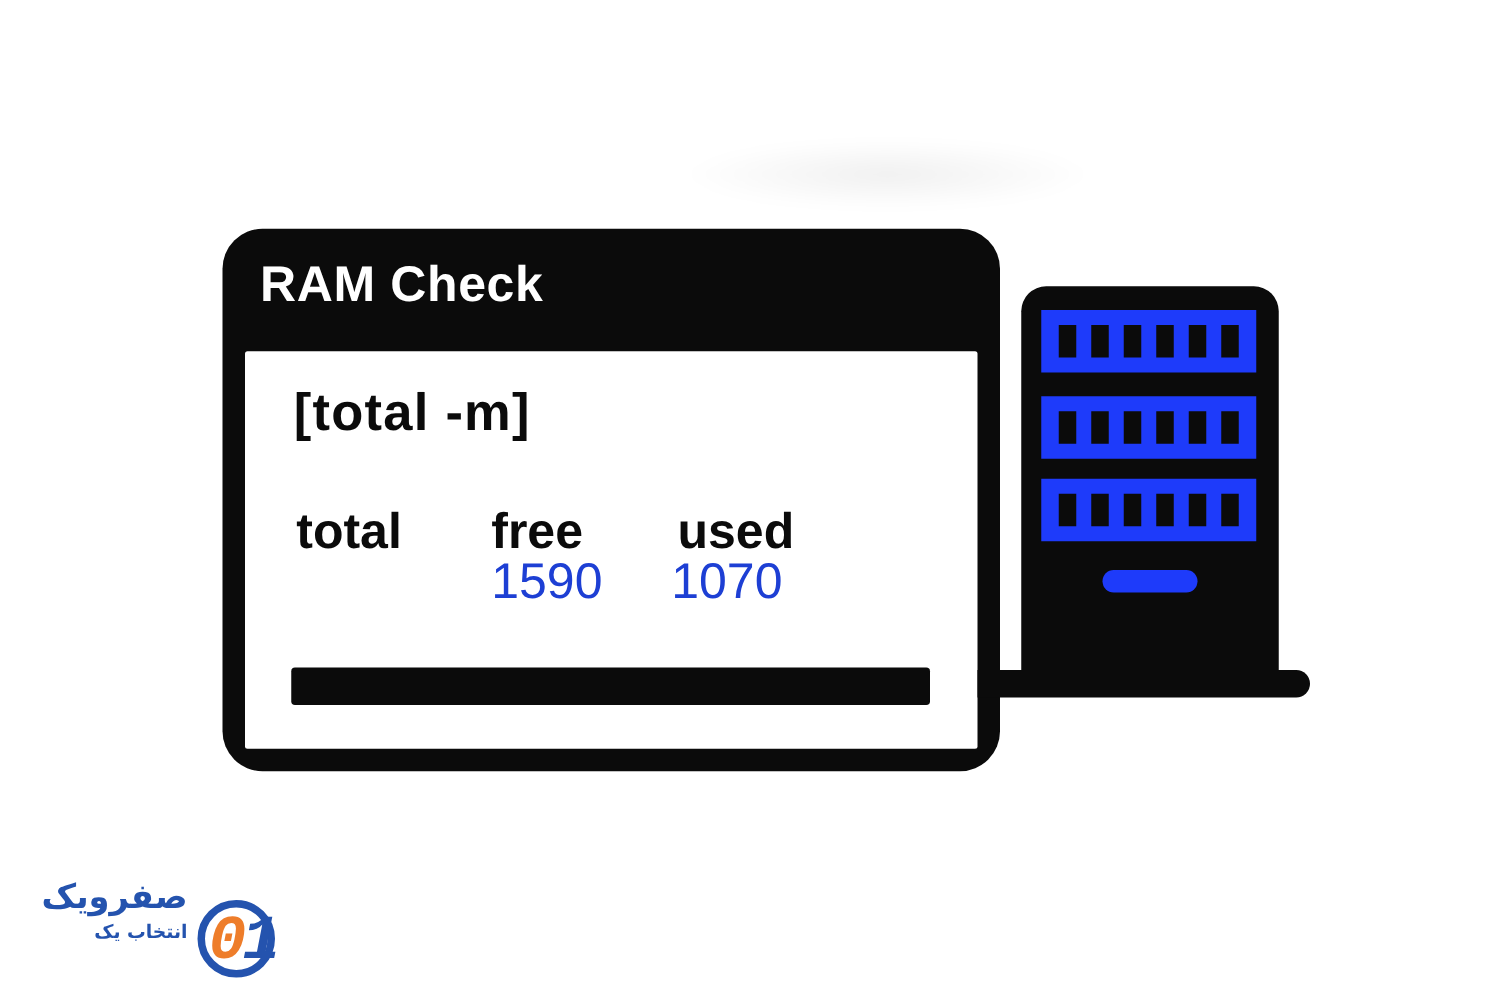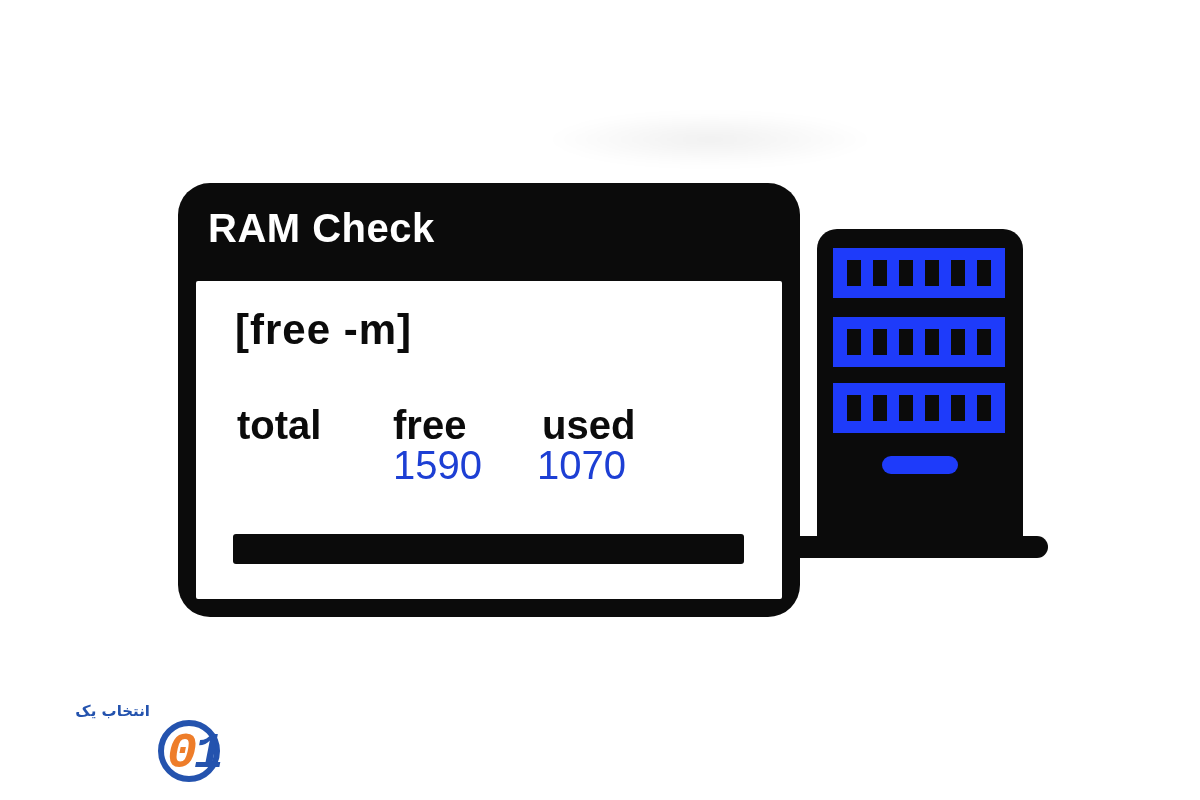--- a/index.html
+++ b/index.html
@@ -67,21 +67,21 @@
 </head>
 <body>
 
 <div class="stage">
 
   <div class="smudge"></div>
 
   <div class="window">
     <div class="window-title">RAM Check</div>
     <div class="window-content">
-      <div class="command">[free -m]</div>
+      <div class="command">[total -m]</div>
       <div class="col-hdr hdr-total">total</div>
       <div class="col-hdr hdr-used">free</div>
       <div class="col-hdr hdr-free">used</div>
       <div class="val val-used">1590</div>
       <div class="val val-free">1070</div>
       <div class="bottom-bar"></div>
     </div>
   </div>
 
   <div class="server">
@@ -110,17 +110,18 @@
       <div class="ram-slot"></div>
     </div>
     <div class="server-pill"></div>
   </div>
   <div class="server-base"></div>
 
   <div class="logo">
     <div class="logo-ring"></div>
     <div class="logo-digits"><span class="digit-zero">0</span><span class="digit-one">1</span></div>
     <div class="logo-text">
+      <div class="brand-name">صفرویک</div>
       <div class="brand-tagline">انتخاب یک</div>
     </div>
   </div>
 
 </div>
 
 </body></html>

